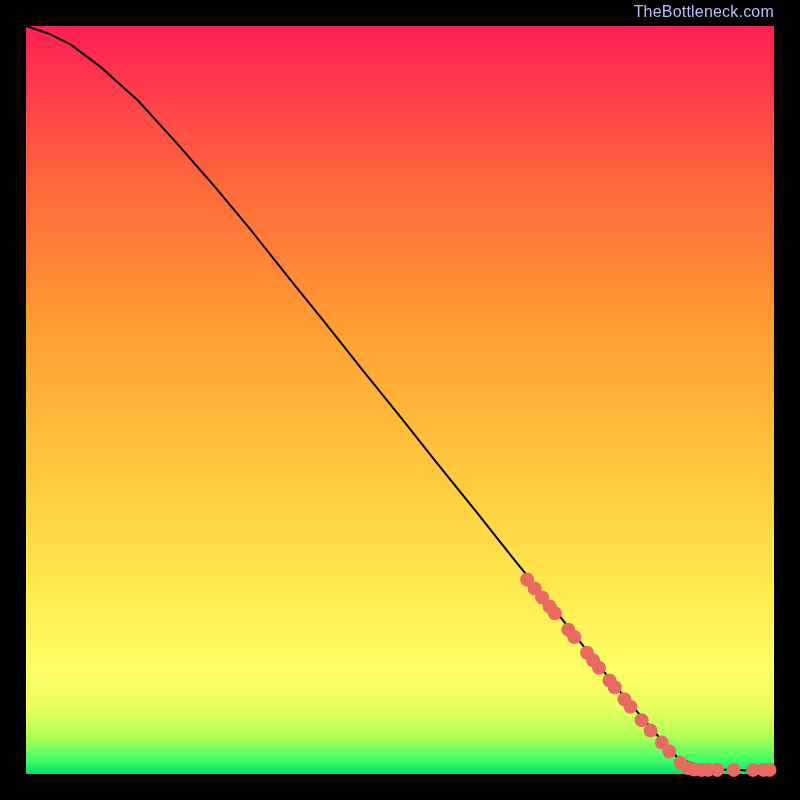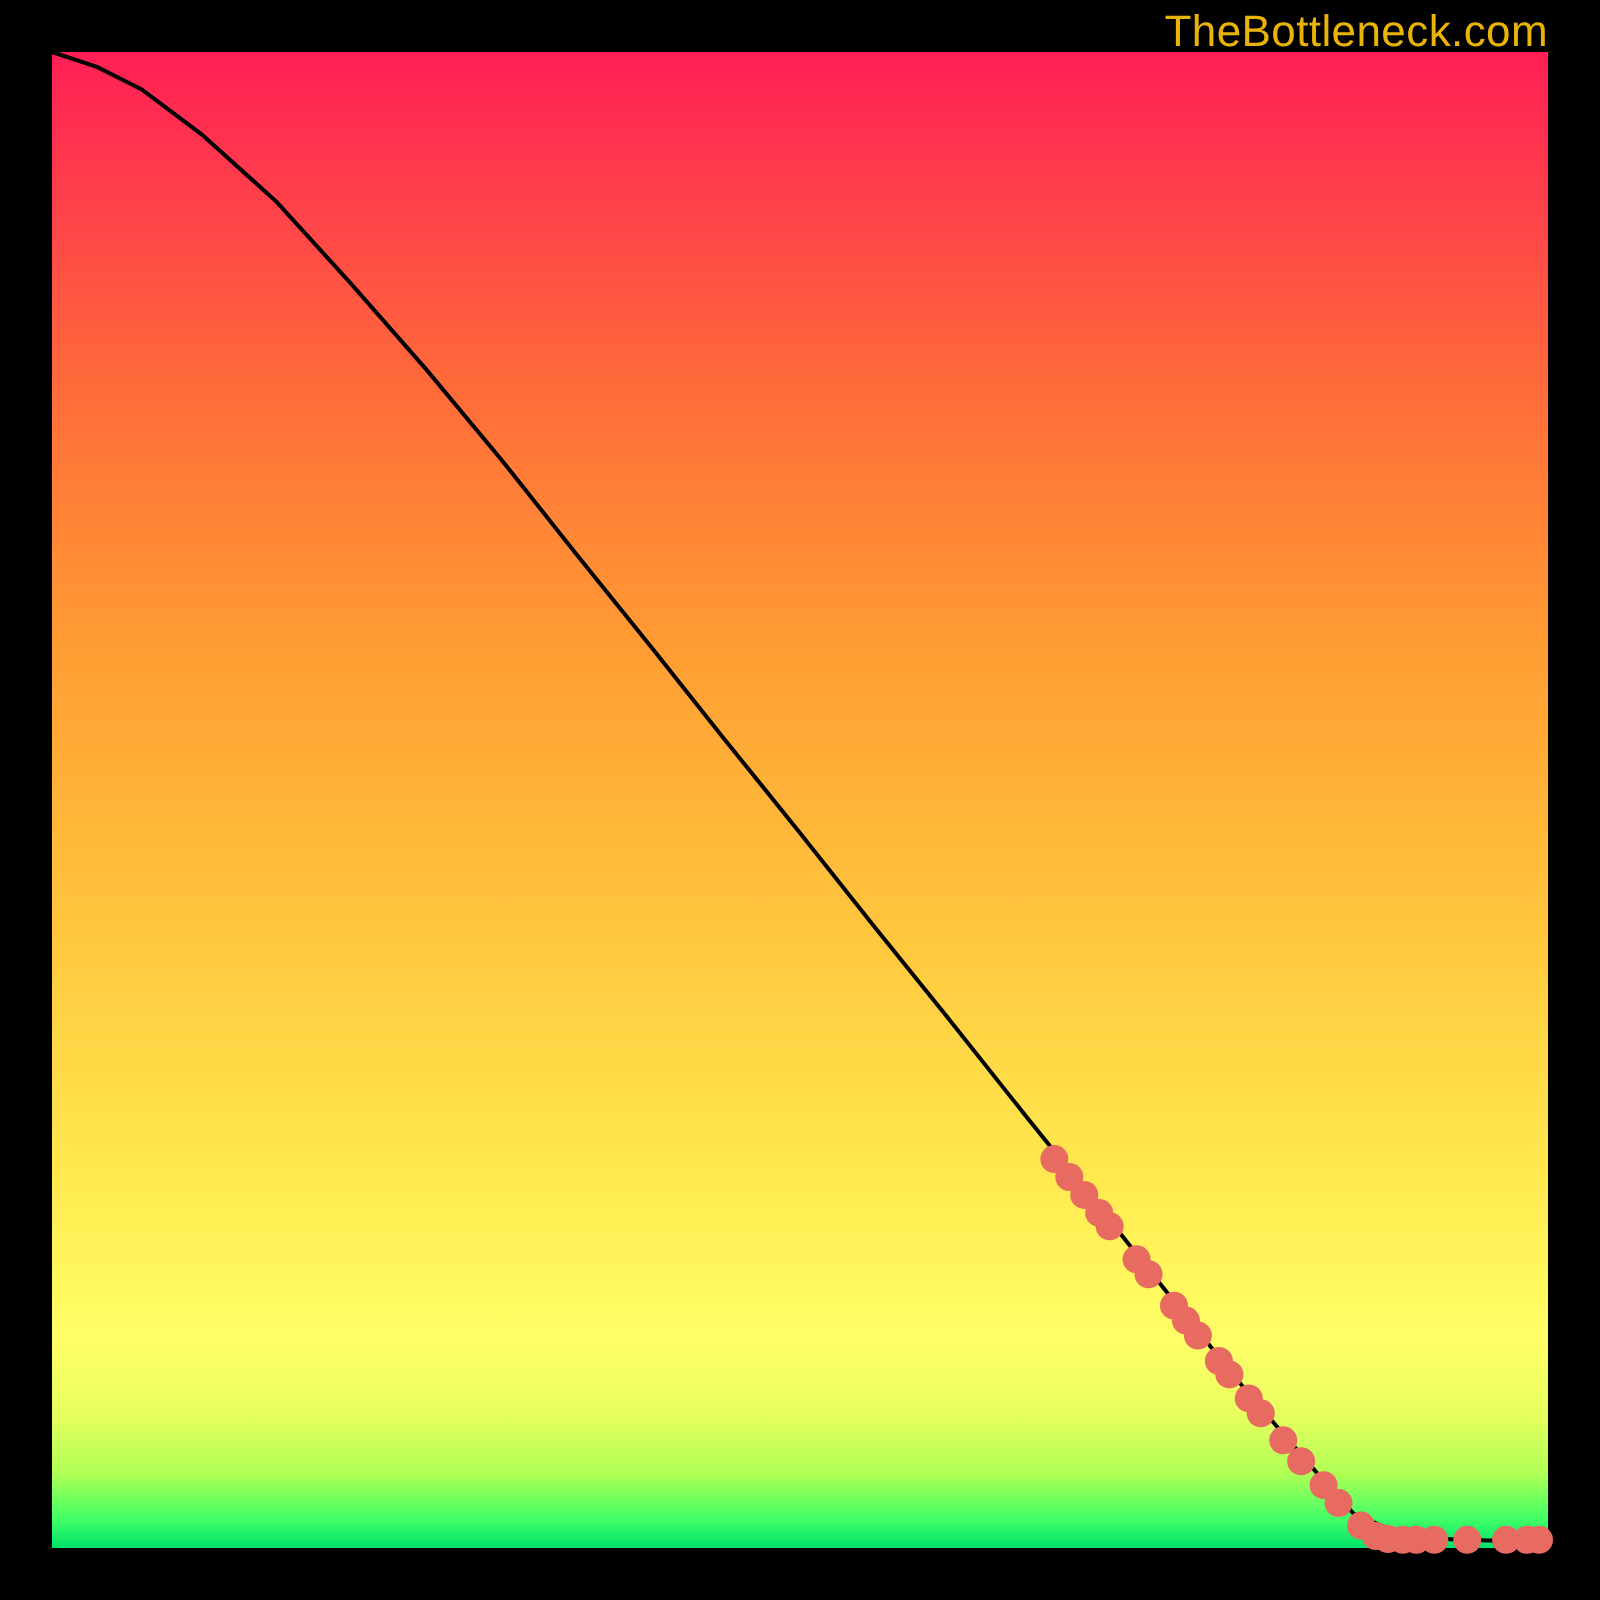--- a/index.html
+++ b/index.html
@@ -35,22 +35,22 @@
       #ff9d33 60%,
       #ff6a3a 78%,
       #ff3a4d 92%,
       #ff1f55 100%
     );
   }
   .watermark {
     position: absolute;
     top: 3px;
     right: 26px;
-    color: #eab308;
-    font-size: 22px;
+    color: #c4b5fd;
+    font-size: 16px;
     font-weight: 400;
     letter-spacing: 0.2px;
     user-select: none;
   }
   svg.overlay {
     position: absolute;
     top: 26px;
     left: 26px;
     width: 748px;
     height: 748px;

